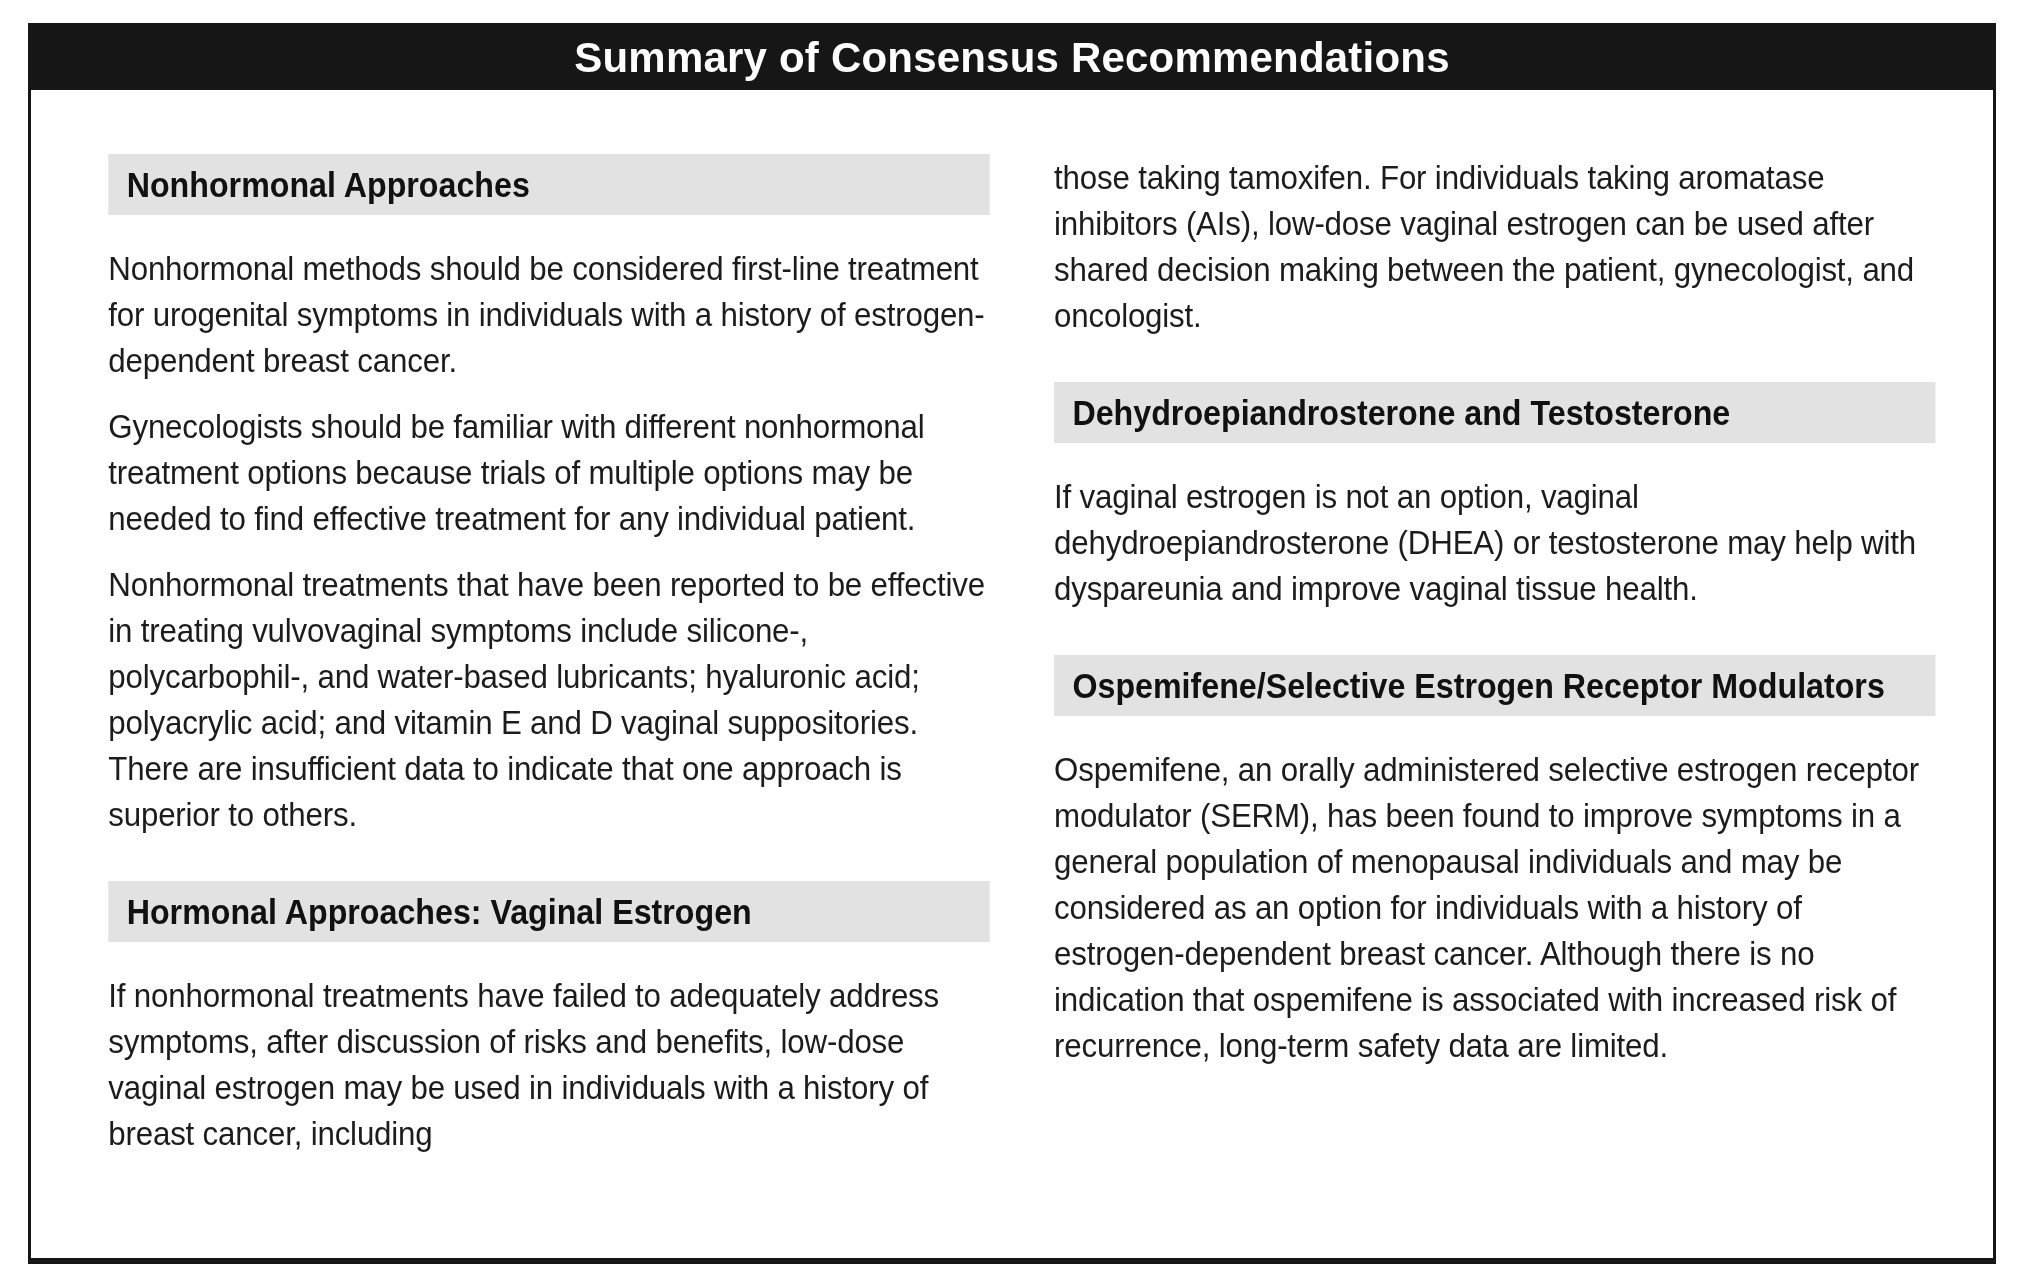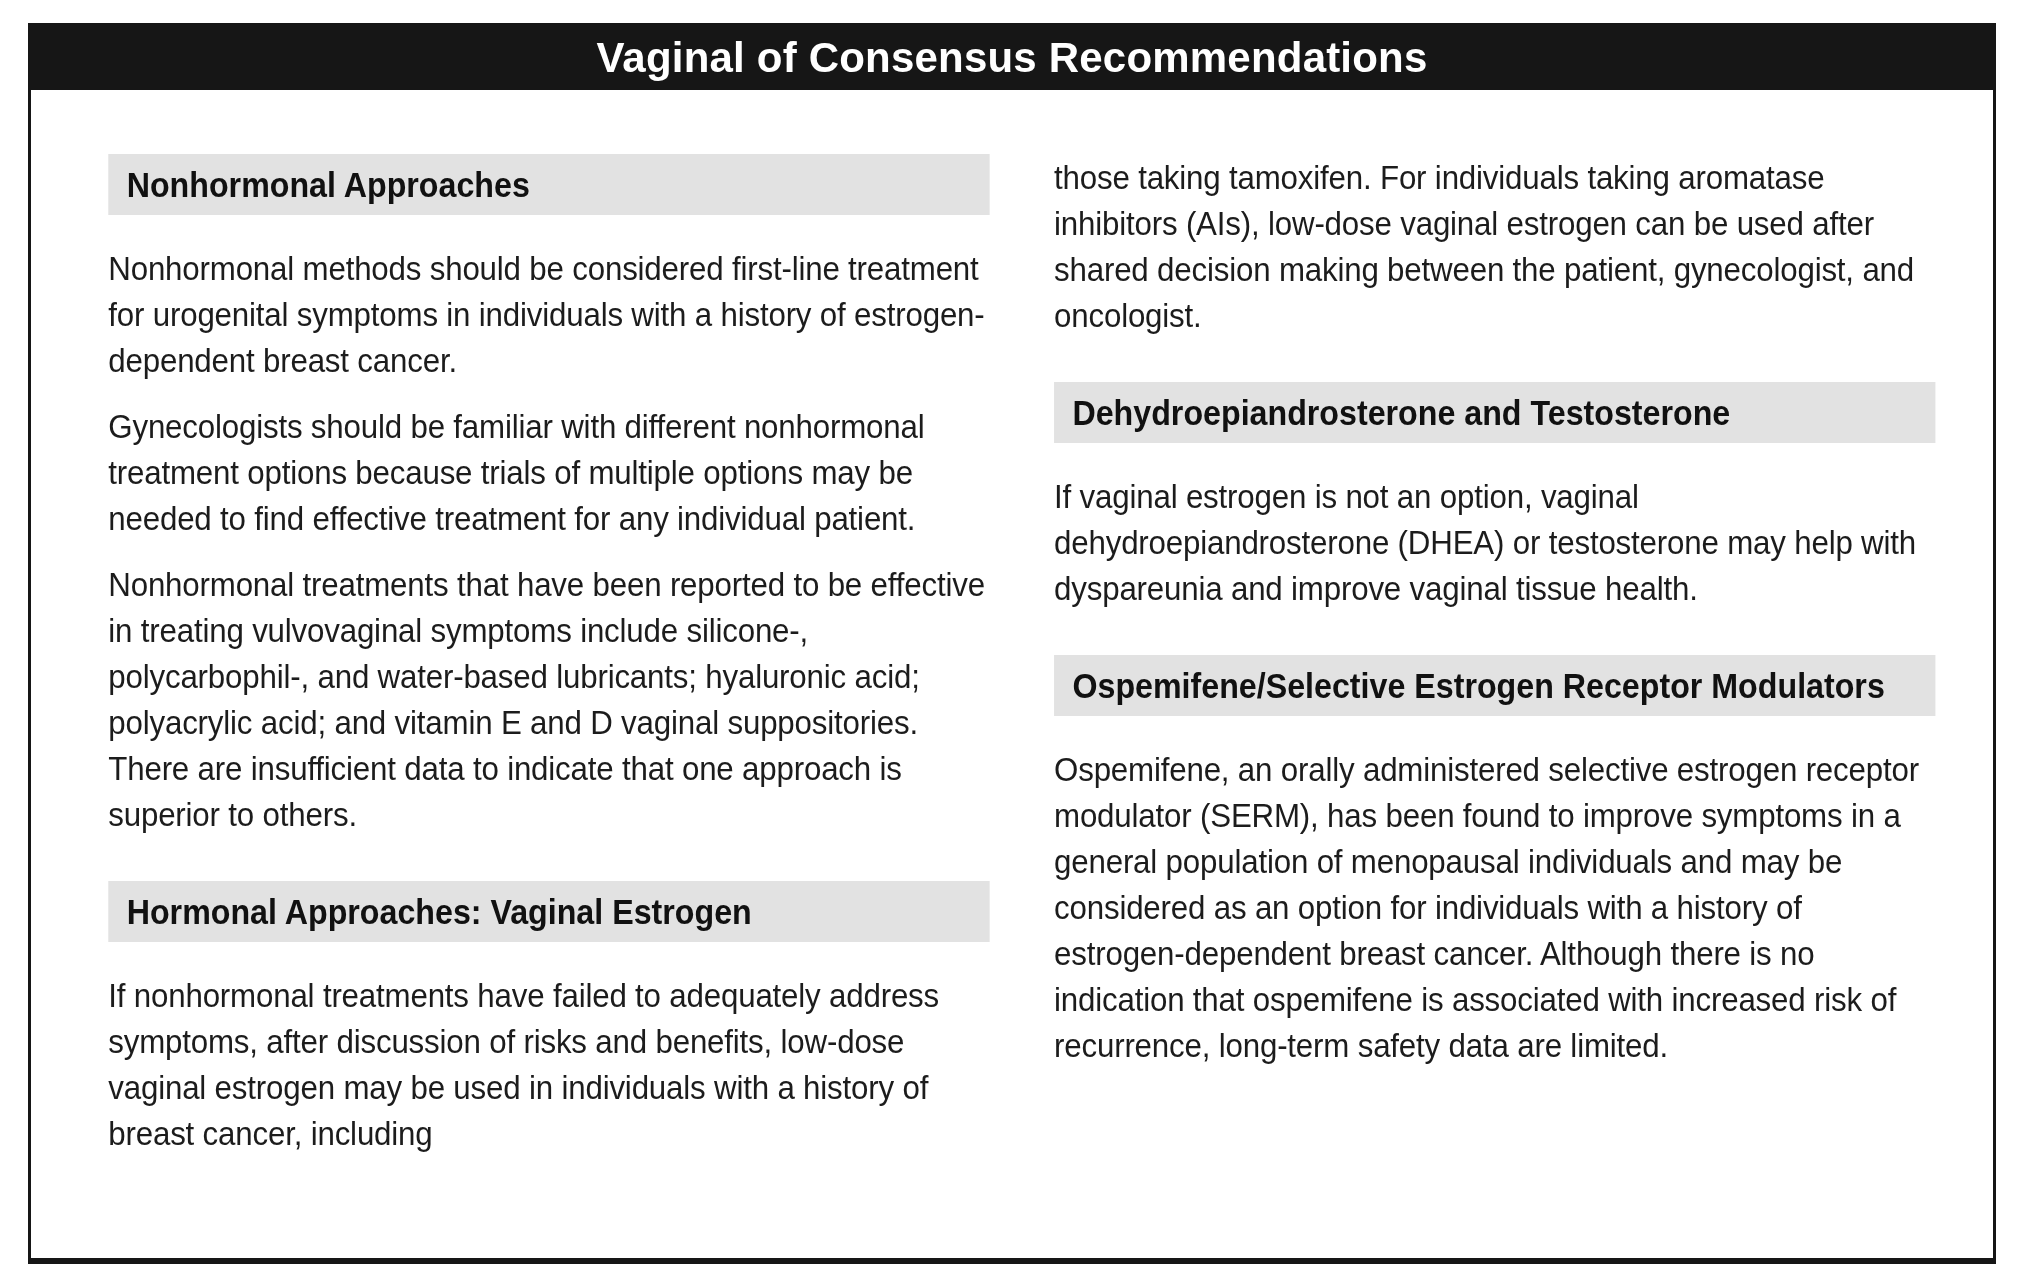--- a/index.html
+++ b/index.html
@@ -59,21 +59,21 @@
     letter-spacing: -0.2px;
     color: #1c1c1c;
   }
 </style>
 </head>
 <body>
 
 <div class="panel">
 
   <div class="panel-header">
-    <span class="panel-title">Vaginal of Consensus Recommendations</span>
+    <span class="panel-title">Summary of Consensus Recommendations</span>
   </div>
 
   <div class="panel-body">
 
     <div class="col">
 
       <div class="section-heading first">
         <span>Nonhormonal Approaches</span>
       </div>
       <p>Nonhormonal methods should be considered first-line treatment for urogenital symptoms in individuals with a history of estrogen-dependent breast cancer.</p>

